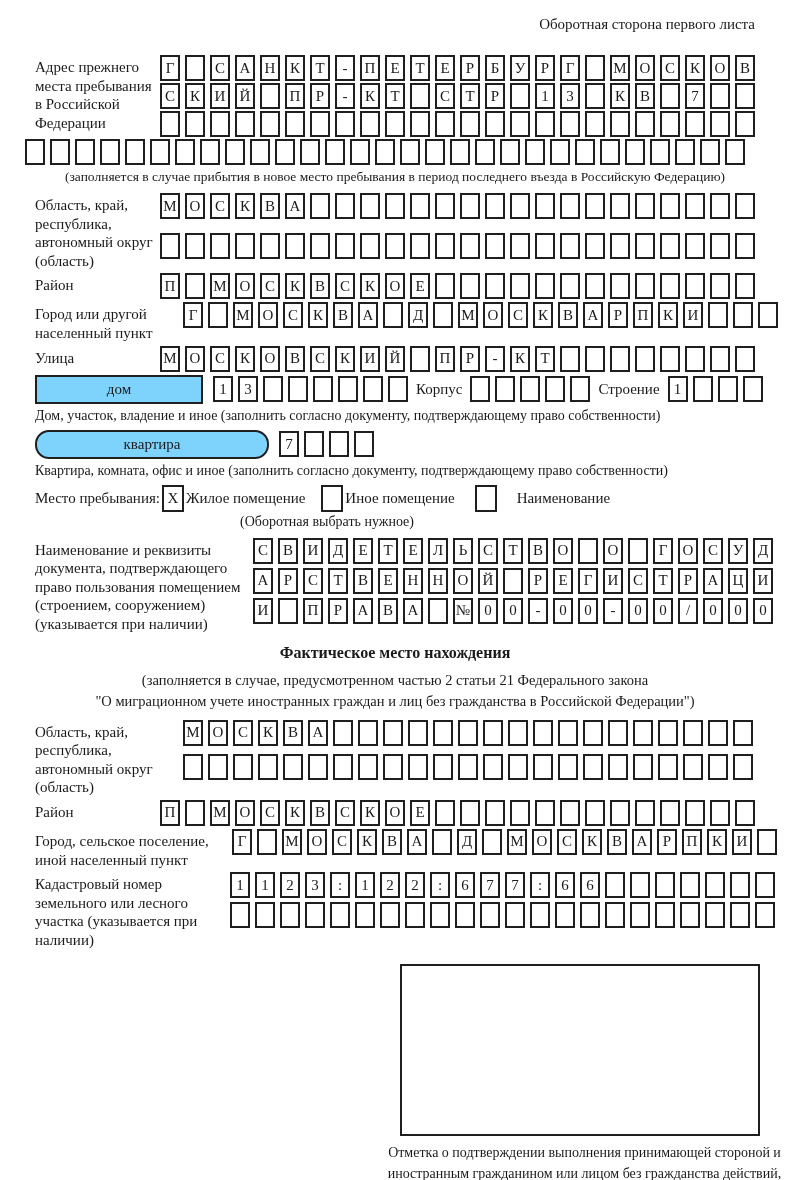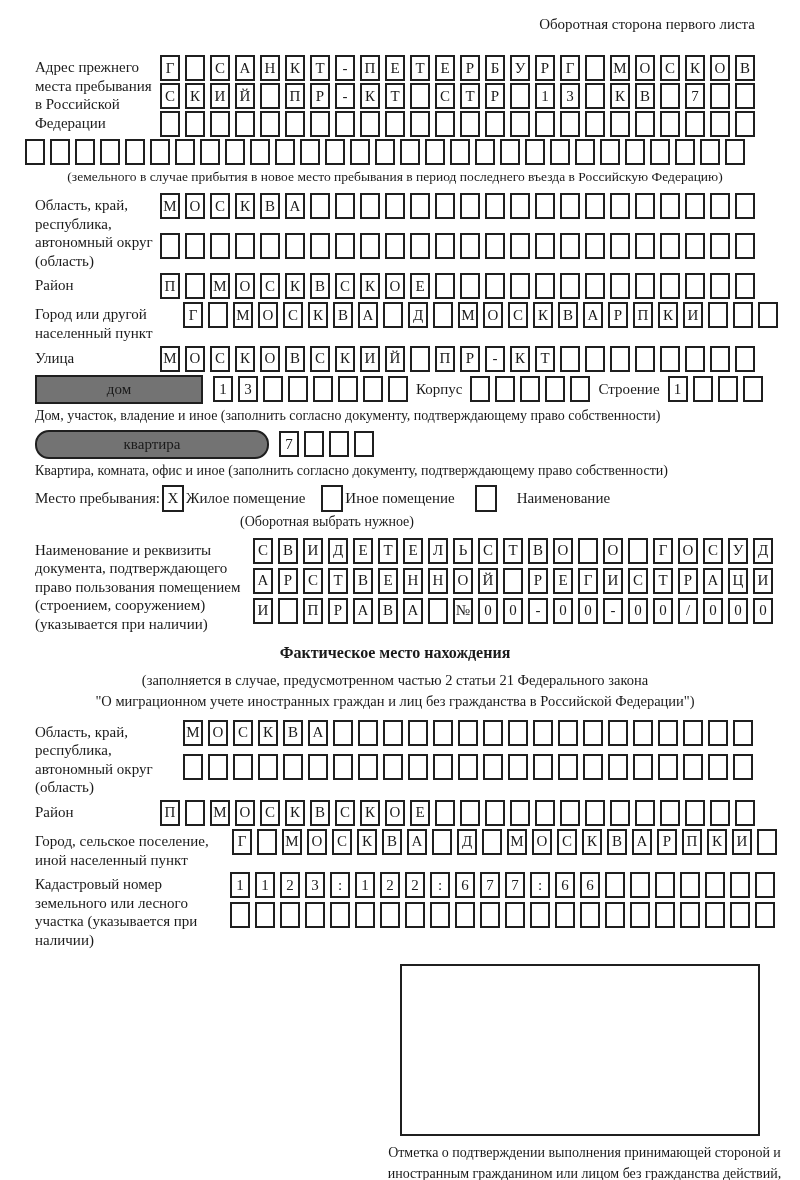--- a/index.html
+++ b/index.html
@@ -27,21 +27,21 @@
     font-size:15px; line-height:1; background:#fff;
   }
   .row4 { margin-left:-135px; }
 
   .center-note { text-align:center; font-size:13.5px; margin:4px 0 8px 0; }
   .sec-title { text-align:center; font-weight:bold; font-size:16.5px; margin:6px 0 10px 0; }
 
   .inline-row { display:flex; align-items:center; margin-bottom:4px; }
   .bigbox {
     border:2px solid #1f1f1f; height:29px; display:flex;
-    align-items:center; justify-content:center; background:#737373; flex-shrink:0;
+    align-items:center; justify-content:center; background:#7dd3fc; flex-shrink:0;
   }
   .bb-dom { width:168px; margin-right:10px; }
   .bb-kv  { width:234px; margin-right:10px;border-radius:14px; }
   .mini-label { margin:0 8px; white-space:nowrap; }
   .caption { font-size:14px; margin:2px 0 6px 0; }
 
   .stay-row { display:flex; align-items:center; gap:2px; margin:6px 0 2px 0; }
   .cb { width:22px; height:27px; }
   .stay-note { font-size:14px; margin:2px 0 8px 205px; }
 
@@ -171,21 +171,21 @@
           <div class="cell"></div>
           <div class="cell"></div>
           <div class="cell"></div>
           <div class="cell"></div>
           <div class="cell"></div>
           <div class="cell"></div>
           <div class="cell"></div>
         </div>
     </div>
   </div>
-  <div class="center-note">(земельного в случае прибытия в новое место пребывания в период последнего въезда в Российскую Федерацию)</div>
+  <div class="center-note">(заполняется в случае прибытия в новое место пребывания в период последнего въезда в Российскую Федерацию)</div>
 
 
   <div class="field">
     <div class="label lw125">Область, край, республика, автономный округ (область)</div>
     <div class="rows g14">
       <div class="cells">
           <div class="cell">М</div>
           <div class="cell">О</div>
           <div class="cell">С</div>
           <div class="cell">К</div>

